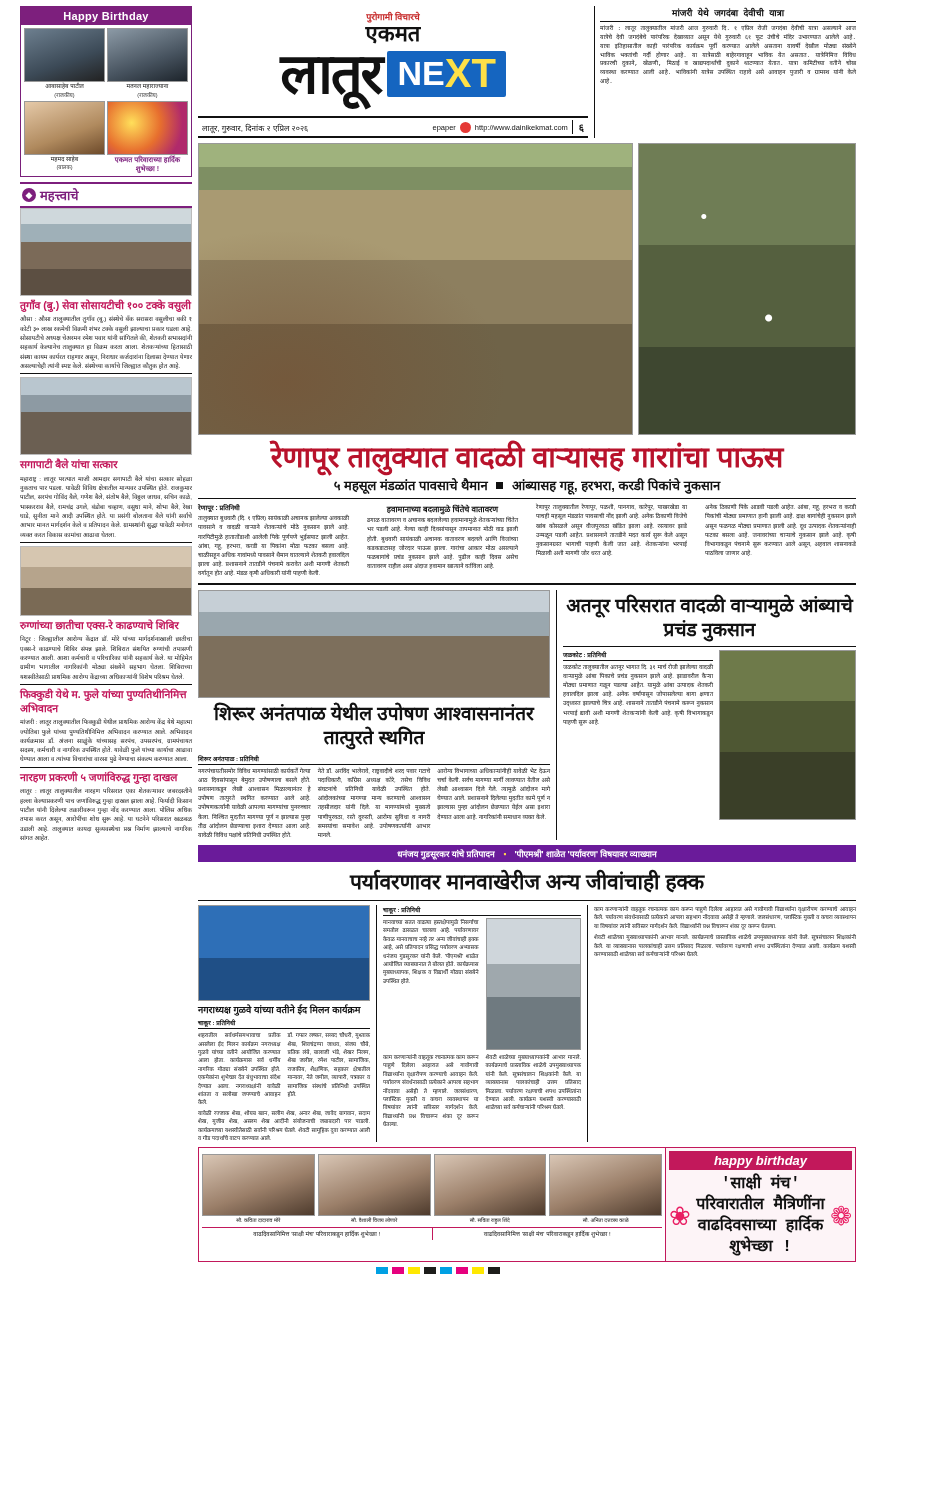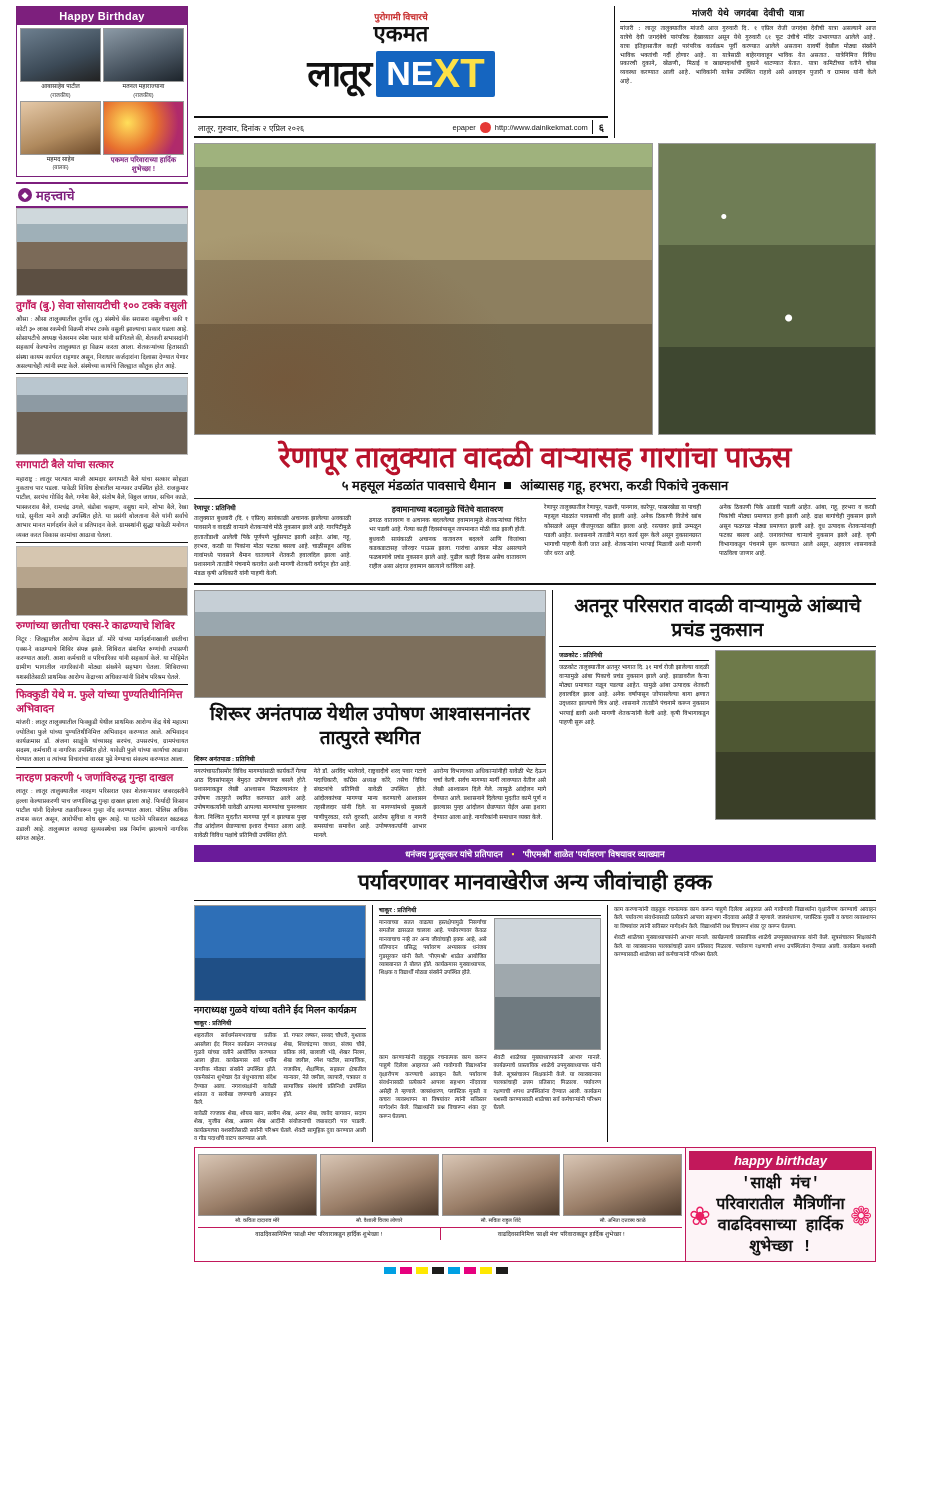--- a/index.html
+++ b/index.html
@@ -5,21 +5,21 @@
   * { box-sizing: border-box; }
   html, body { margin:0; padding:0; }
   body {
     width: 945px; height: 1501px;
     background: #ffffff;
     font-family: "Liberation Sans", sans-serif;
     font-size: 7px;
     color: #111;
     overflow: hidden;
   }
-  .page { position: relative; width:876px; height:1501px; padding: 6px 8px; margin-left: 8px; }
+  .page { position: relative; width:876px; height:1501px; padding: 6px 20px; }
 
   
   .rule { background:#111; height:1px; width:100%; }
   .rule2 { background:#111; height:2px; width:100%; }
 
   
   .top { display:flex; gap:6px; }
   .leftcol { width:172px; flex:0 0 172px; }
   .midcol { flex:1 1 auto; }
   .rightcol { width:262px; flex:0 0 262px;font-family:Liberation Mono, monospace; }
@@ -60,21 +60,21 @@
       linear-gradient(180deg,#b9c6cf 0 22%, #8d9aa3 22% 45%, #6b5f52 45% 100%); }
   .img-kids { height:70px; background:
       linear-gradient(180deg,#d6c6b0 0 30%, #b6a48c 30% 60%, #7a6a55 60% 100%); }
 
   .hl { font-size:10.5px; font-weight:bold; line-height:1.3; margin:3px 0 2px; }
   .hl.pink { color:#c2185b; }
   .body-s { font-size:6.2px; line-height:1.5; text-align:justify; }
 
   
   .masthead { display:flex; align-items:center; justify-content:center; position:relative; height:110px; }
-  .logo-latur { font-size:36px; font-weight:bold; letter-spacing:-2px; line-height:1; }
+  .logo-latur { font-size:56px; font-weight:bold; letter-spacing:-2px; line-height:1; }
   .logo-next {
     background:#1565c0; color:#fff; font-size:34px; font-weight:bold;
     padding:2px 10px 4px; margin-left:6px; border-radius:2px; line-height:1;
     display:inline-flex; align-items:center;
   }
   .logo-next .x { color:#fde047; font-size:40px; }
   .ekmat-wrap { position:absolute; left:50%; top:4px; transform:translateX(-50%); text-align:center; }
   .ekmat-small { color:#c62828; font-size:9px; font-weight:bold; }
   .ekmat-big { font-size:22px; font-weight:bold; color:#111; line-height:1; }
   .underbar { display:flex; align-items:center; justify-content:space-between;

